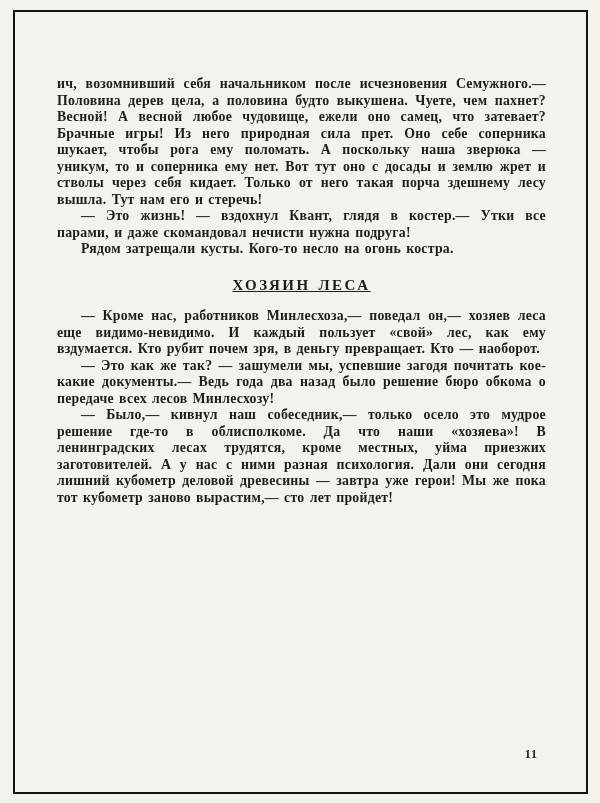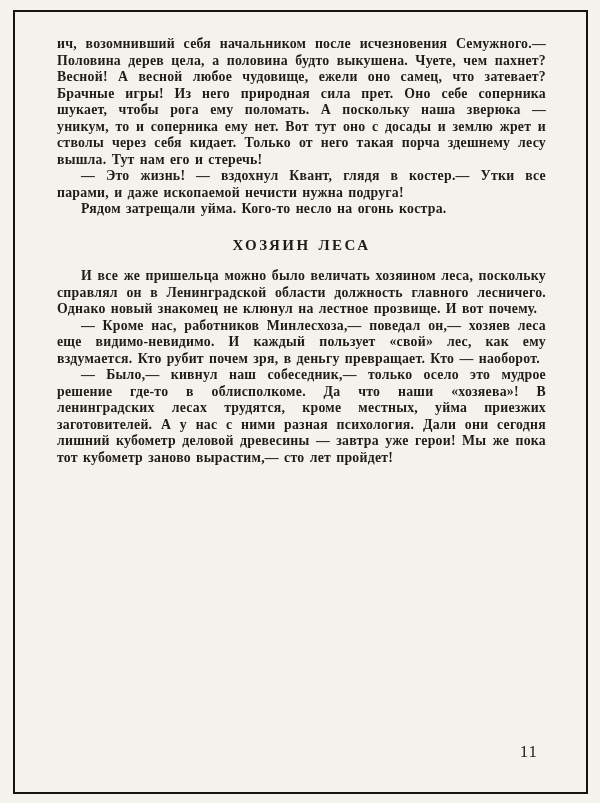--- a/index.html
+++ b/index.html
@@ -37,52 +37,54 @@
     word-spacing: 1.5px;
     font-weight: 600;
     text-align: justify;
   }
   p.para {
     margin: 0;
     text-indent: 24px;
   }
   p.para.continuation {
     text-indent: 0;
+    margin-top: 40px;
   }
   h1.heading {
     margin: 19px 0 15px 0;
     text-align: center;
     font-size: 15px;
     font-weight: 700;
     letter-spacing: 2.5px;
     text-indent: 0;
+    text-decoration: underline;
   }
   .page-number {
     position: absolute;
     right: 48px;
     bottom: 30px;
-    font-size: 17px;
-    font-weight: 400;
+    font-size: 12px;
+    font-weight: 700;
     letter-spacing: 1px;
   }
 </style>
 </head>
 <body>
 
 <main class="page">
   <div class="frame">
     <section class="text-block">
 
       <p class="para continuation">ич, возомнивший себя начальником после исчезновения Семужного.— Половина дерев цела, а половина будто выкушена. Чуете, чем пахнет? Весной! А весной любое чудовище, ежели оно самец, что затевает? Брачные игры! Из него природная сила прет. Оно себе соперника шукает, чтобы рога ему поломать. А поскольку наша зверюка — уникум, то и соперника ему нет. Вот тут оно с досады и землю жрет и стволы через себя кидает. Только от него такая порча здешнему лесу вышла. Тут нам его и стеречь!</p>
-      <p class="para">— Это жизнь! — вздохнул Квант, глядя в костер.— Утки все парами, и даже ископаемой нечисти нужна подруга!</p>
-      <p class="para">Рядом затрещали уйма. Кого-то несло на огонь костра.</p>
+      <p class="para">— Это жизнь! — вздохнул Квант, глядя в костер.— Утки все парами, и даже скомандовал нечисти нужна подруга!</p>
+      <p class="para">Рядом затрещали кусты. Кого-то несло на огонь костра.</p>
 
       <h1 class="heading">ХОЗЯИН ЛЕСА</h1>
 
-      <p class="para">И все же пришельца можно было величать хозяином леса, поскольку справлял он в Ленинградской области должность главного лесничего. Однако новый знакомец не клюнул на лестное прозвище. И вот почему.</p>
       <p class="para">— Кроме нас, работников Минлесхоза,— поведал он,— хозяев леса еще видимо-невидимо. И каждый пользует «свой» лес, как ему вздумается. Кто рубит почем зря, в деньгу превращает. Кто — наоборот.</p>
+      <p class="para">— Это как же так? — зашумели мы, успевшие загодя почитать кое-какие документы.— Ведь года два назад было решение бюро обкома о передаче всех лесов Минлесхозу!</p>
       <p class="para">— Было,— кивнул наш собеседник,— только осело это мудрое решение где-то в облисполкоме. Да что наши «хозяева»! В ленинградских лесах трудятся, кроме местных, уйма приезжих заготовителей. А у нас с ними разная психология. Дали они сегодня лишний кубометр деловой древесины — завтра уже герои! Мы же пока тот кубометр заново вырастим,— сто лет пройдет!</p>
 
     </section>
 
     <div class="page-number">11</div>
   </div>
 </main>
 
 </body></html>

